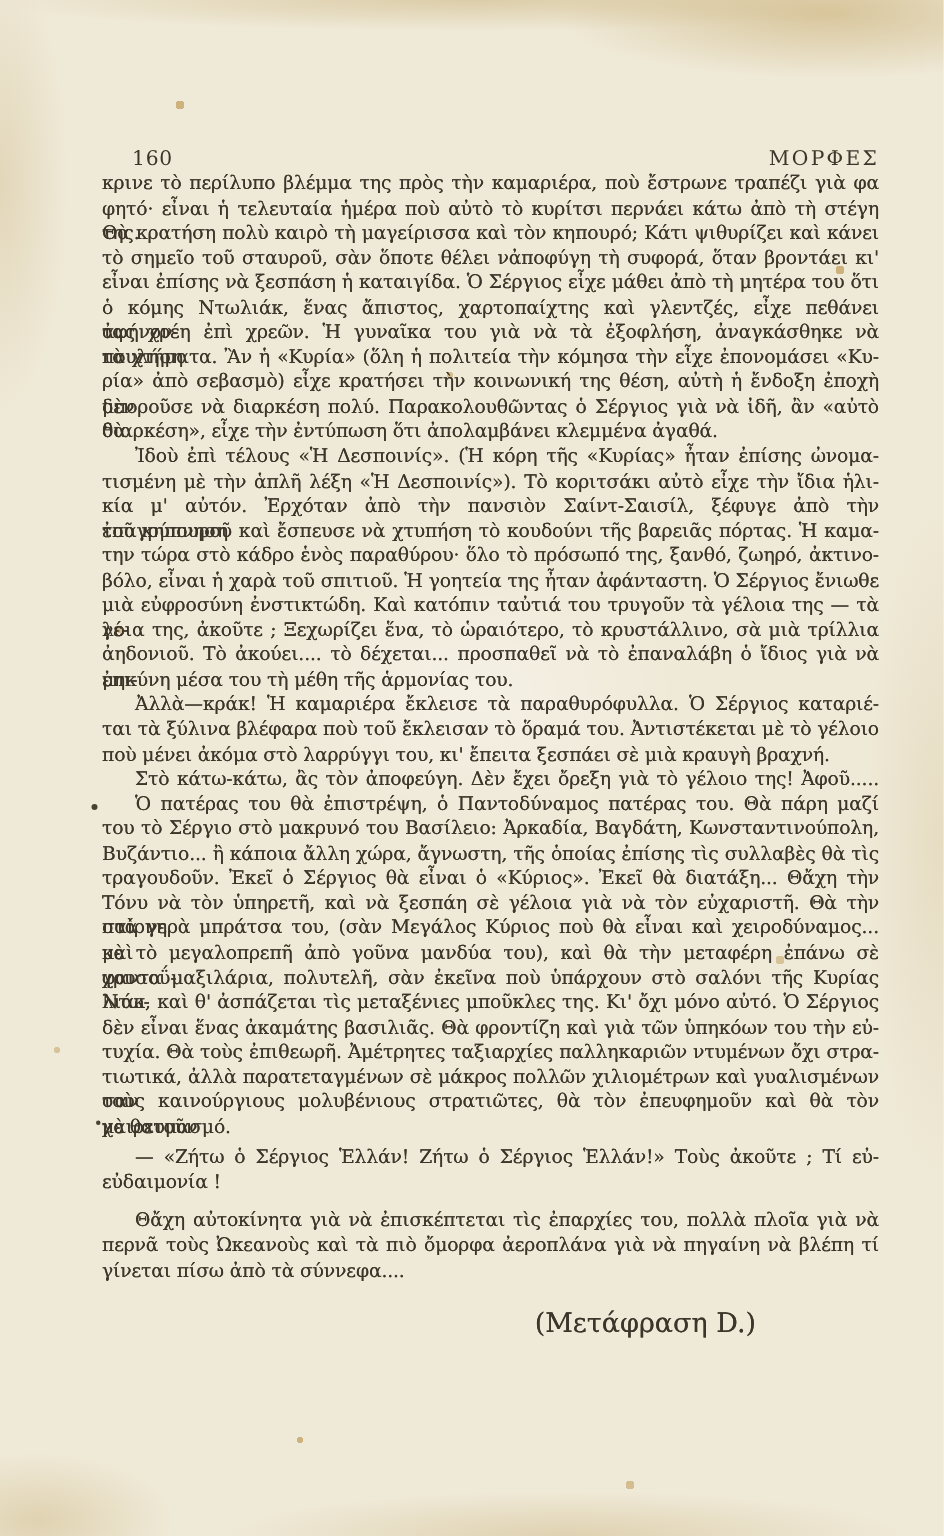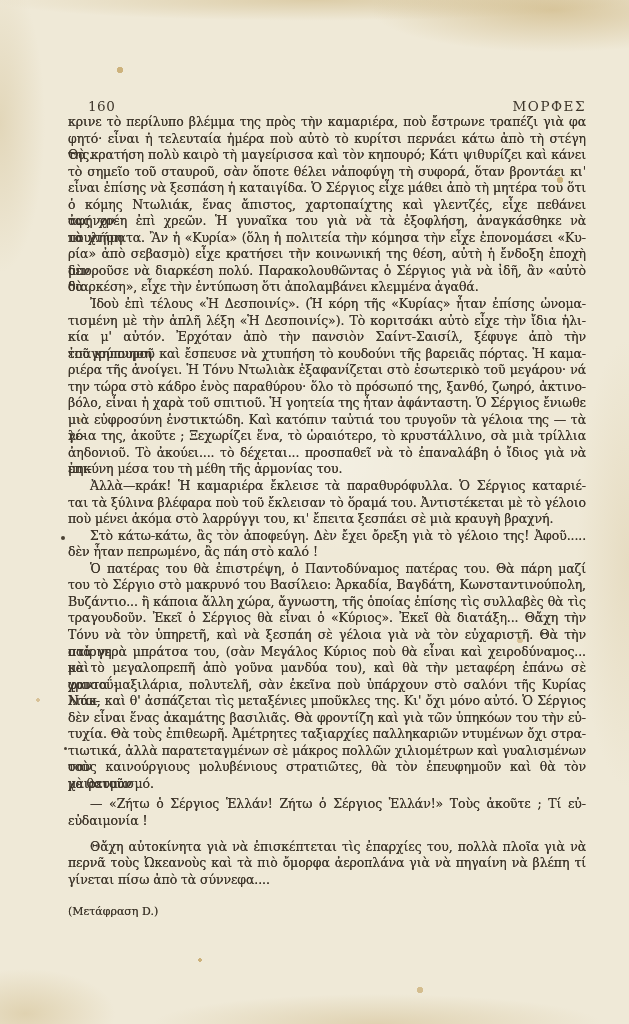--- a/index.html
+++ b/index.html
@@ -47,22 +47,22 @@
     text-shadow:0 0 0.4px rgba(61,53,42,0.85);
   }
   .line.j { text-align:justify; text-align-last:justify; }
   .line.indent { text-indent:22px; }
   .para { margin:0; }
   .para.p6 { margin-top:4px; }
   .para.p7 { margin-top:9px; }
   .signature {
     margin-top:17px;
     padding-right:82px;
-    text-align:left;
-    font-size:11px;
+    text-align:right;
+    font-size:18px;
     text-shadow:0 0 0.4px rgba(61,53,42,0.85);
   }
 </style>
 </head>
 <body>
 
 <div class="scan">
   <div class="speck s1"></div>
   <div class="speck s2"></div>
 
@@ -84,36 +84,34 @@
           <div class="line j">τὰ χτήματα. Ἂν ἡ «Κυρία» (ὅλη ἡ πολιτεία τὴν κόμησα τὴν εἶχε ἐπονομάσει «Κυ-</div>
           <div class="line j">ρία» ἀπὸ σεβασμὸ) εἶχε κρατήσει τὴν κοινωνική της θέση, αὐτὴ ἡ ἔνδοξη ἐποχὴ δὲν</div>
           <div class="line j">μποροῦσε νὰ διαρκέση πολύ. Παρακολουθῶντας ὁ Σέργιος γιὰ νὰ ἰδῆ, ἂν «αὐτὸ θὰ</div>
           <div class="line">διαρκέση», εἶχε τὴν ἐντύπωση ὅτι ἀπολαμβάνει κλεμμένα ἀγαθά.</div>
         </div>
         <div class="para p2">
           <div class="line j indent">Ἰδοὺ ἐπὶ τέλους «Ἡ Δεσποινίς». (Ἡ κόρη τῆς «Κυρίας» ἦταν ἐπίσης ὠνομα-</div>
           <div class="line j">τισμένη μὲ τὴν ἁπλῆ λέξη «Ἡ Δεσποινίς»). Τὸ κοριτσάκι αὐτὸ εἶχε τὴν ἴδια ἡλι-</div>
           <div class="line j">κία μ' αὐτόν. Ἐρχόταν ἀπὸ τὴν πανσιὸν Σαίντ-Σαισίλ, ξέφυγε ἀπὸ τὴν ἐπαγρύπνηση</div>
           <div class="line j">τοῦ κηπουροῦ καὶ ἔσπευσε νὰ χτυπήση τὸ κουδούνι τῆς βαρειᾶς πόρτας. Ἡ καμα-</div>
-          <div class="line j">ριέρα τῆς ἀνοίγει. Ἡ Τόνυ Ντωλιὰκ ἐξαφανίζεται στὸ ἐσωτερικὸ τοῦ μεγάρου· νά</div>
           <div class="line j">την τώρα στὸ κάδρο ἑνὸς παραθύρου· ὅλο τὸ πρόσωπό της, ξανθό, ζωηρό, ἀκτινο-</div>
           <div class="line j">βόλο, εἶναι ἡ χαρὰ τοῦ σπιτιοῦ. Ἡ γοητεία της ἦταν ἀφάνταστη. Ὁ Σέργιος ἔνιωθε</div>
           <div class="line j">μιὰ εὐφροσύνη ἐνστικτώδη. Καὶ κατόπιν ταὐτιά του τρυγοῦν τὰ γέλοια της — τὰ γέ-</div>
           <div class="line j">λοια της, ἀκοῦτε ; Ξεχωρίζει ἕνα, τὸ ὡραιότερο, τὸ κρυστάλλινο, σὰ μιὰ τρίλλια</div>
           <div class="line j">ἀηδονιοῦ. Τὸ ἀκούει.... τὸ δέχεται... προσπαθεῖ νὰ τὸ ἐπαναλάβη ὁ ἴδιος γιὰ νὰ ἐπι-</div>
           <div class="line">μηκύνη μέσα του τὴ μέθη τῆς ἁρμονίας του.</div>
         </div>
         <div class="para p3">
           <div class="line j indent">Ἀλλὰ—κράκ! Ἡ καμαριέρα ἔκλεισε τὰ παραθυρόφυλλα. Ὁ Σέργιος καταριέ-</div>
           <div class="line j">ται τὰ ξύλινα βλέφαρα ποὺ τοῦ ἔκλεισαν τὸ ὅραμά του. Ἀντιστέκεται μὲ τὸ γέλοιο</div>
           <div class="line">ποὺ μένει ἀκόμα στὸ λαρρύγγι του, κι' ἔπειτα ξεσπάει σὲ μιὰ κραυγὴ βραχνή.</div>
         </div>
         <div class="para p4">
           <div class="line j indent">Στὸ κάτω-κάτω, ἂς τὸν ἀποφεύγη. Δὲν ἔχει ὄρεξη γιὰ τὸ γέλοιο της! Ἀφοῦ.....</div>
-          <div class="line">δὲν ἦταν πεπρωμένο, ἂς πάη στὸ καλό !</div>
         </div>
         <div class="para p5">
           <div class="line j indent">Ὁ πατέρας του θὰ ἐπιστρέψη, ὁ Παντοδύναμος πατέρας του. Θὰ πάρη μαζί</div>
           <div class="line j">του τὸ Σέργιο στὸ μακρυνό του Βασίλειο: Ἀρκαδία, Βαγδάτη, Κωνσταντινούπολη,</div>
           <div class="line j">Βυζάντιο... ἢ κάποια ἄλλη χώρα, ἄγνωστη, τῆς ὁποίας ἐπίσης τὶς συλλαβὲς θὰ τὶς</div>
           <div class="line j">τραγουδοῦν. Ἐκεῖ ὁ Σέργιος θὰ εἶναι ὁ «Κύριος». Ἐκεῖ θὰ διατάξη... Θἄχη τὴν</div>
           <div class="line j">Τόνυ νὰ τὸν ὑπηρετῆ, καὶ νὰ ξεσπάη σὲ γέλοια γιὰ νὰ τὸν εὐχαριστῆ. Θὰ τὴν παίρνη</div>
           <div class="line j">στὰ γερὰ μπράτσα του, (σὰν Μεγάλος Κύριος ποὺ θὰ εἶναι καὶ χειροδύναμος... καὶ</div>
           <div class="line j">μὲ τὸ μεγαλοπρεπῆ ἀπὸ γοῦνα μανδύα του), καὶ θὰ τὴν μεταφέρη ἐπάνω σὲ χρυσοΰ-</div>
           <div class="line j">φαντα μαξιλάρια, πολυτελῆ, σὰν ἐκεῖνα ποὺ ὑπάρχουν στὸ σαλόνι τῆς Κυρίας Ντω-</div>

